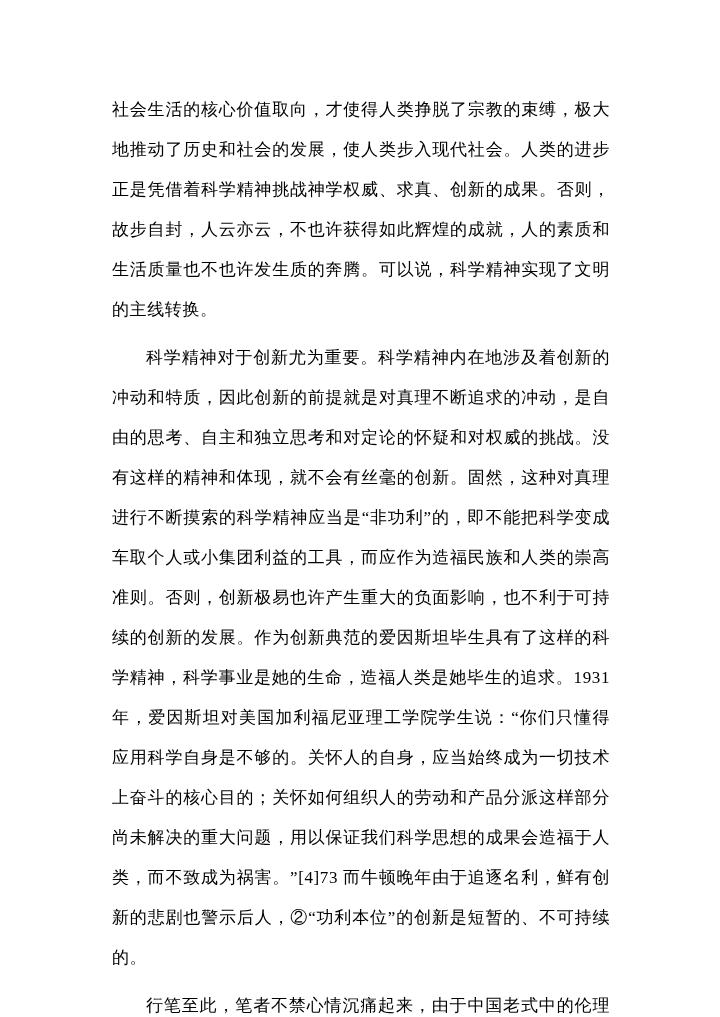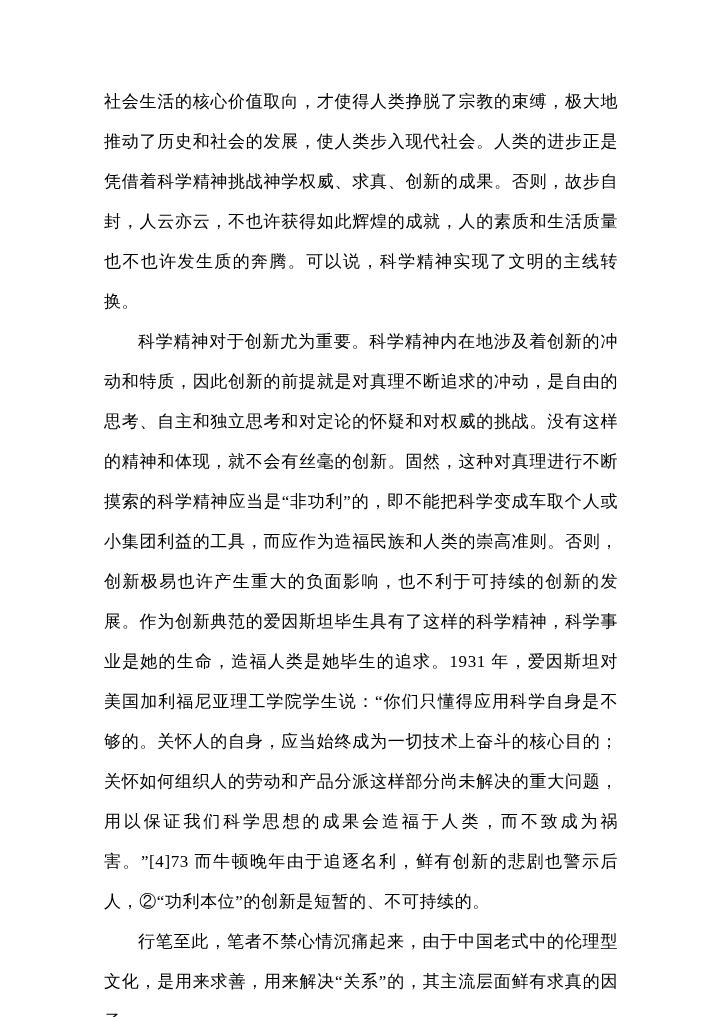--- a/index.html
+++ b/index.html
@@ -25,21 +25,21 @@
     top: 82px;
     width: 514px;
     color: #000000;
     font-size: 17px;
     line-height: 40px;
     letter-spacing: 0.6px;
     text-align: justify;
     text-justify: inter-ideograph;
   }
   .text-block p {
-    margin: 0;
+    margin: 8px;
     padding: 0;
     text-indent: 2em;
   }
   .text-block p.no-indent {
     text-indent: 0;
   }
 </style>
 </head>
 <body>
 

